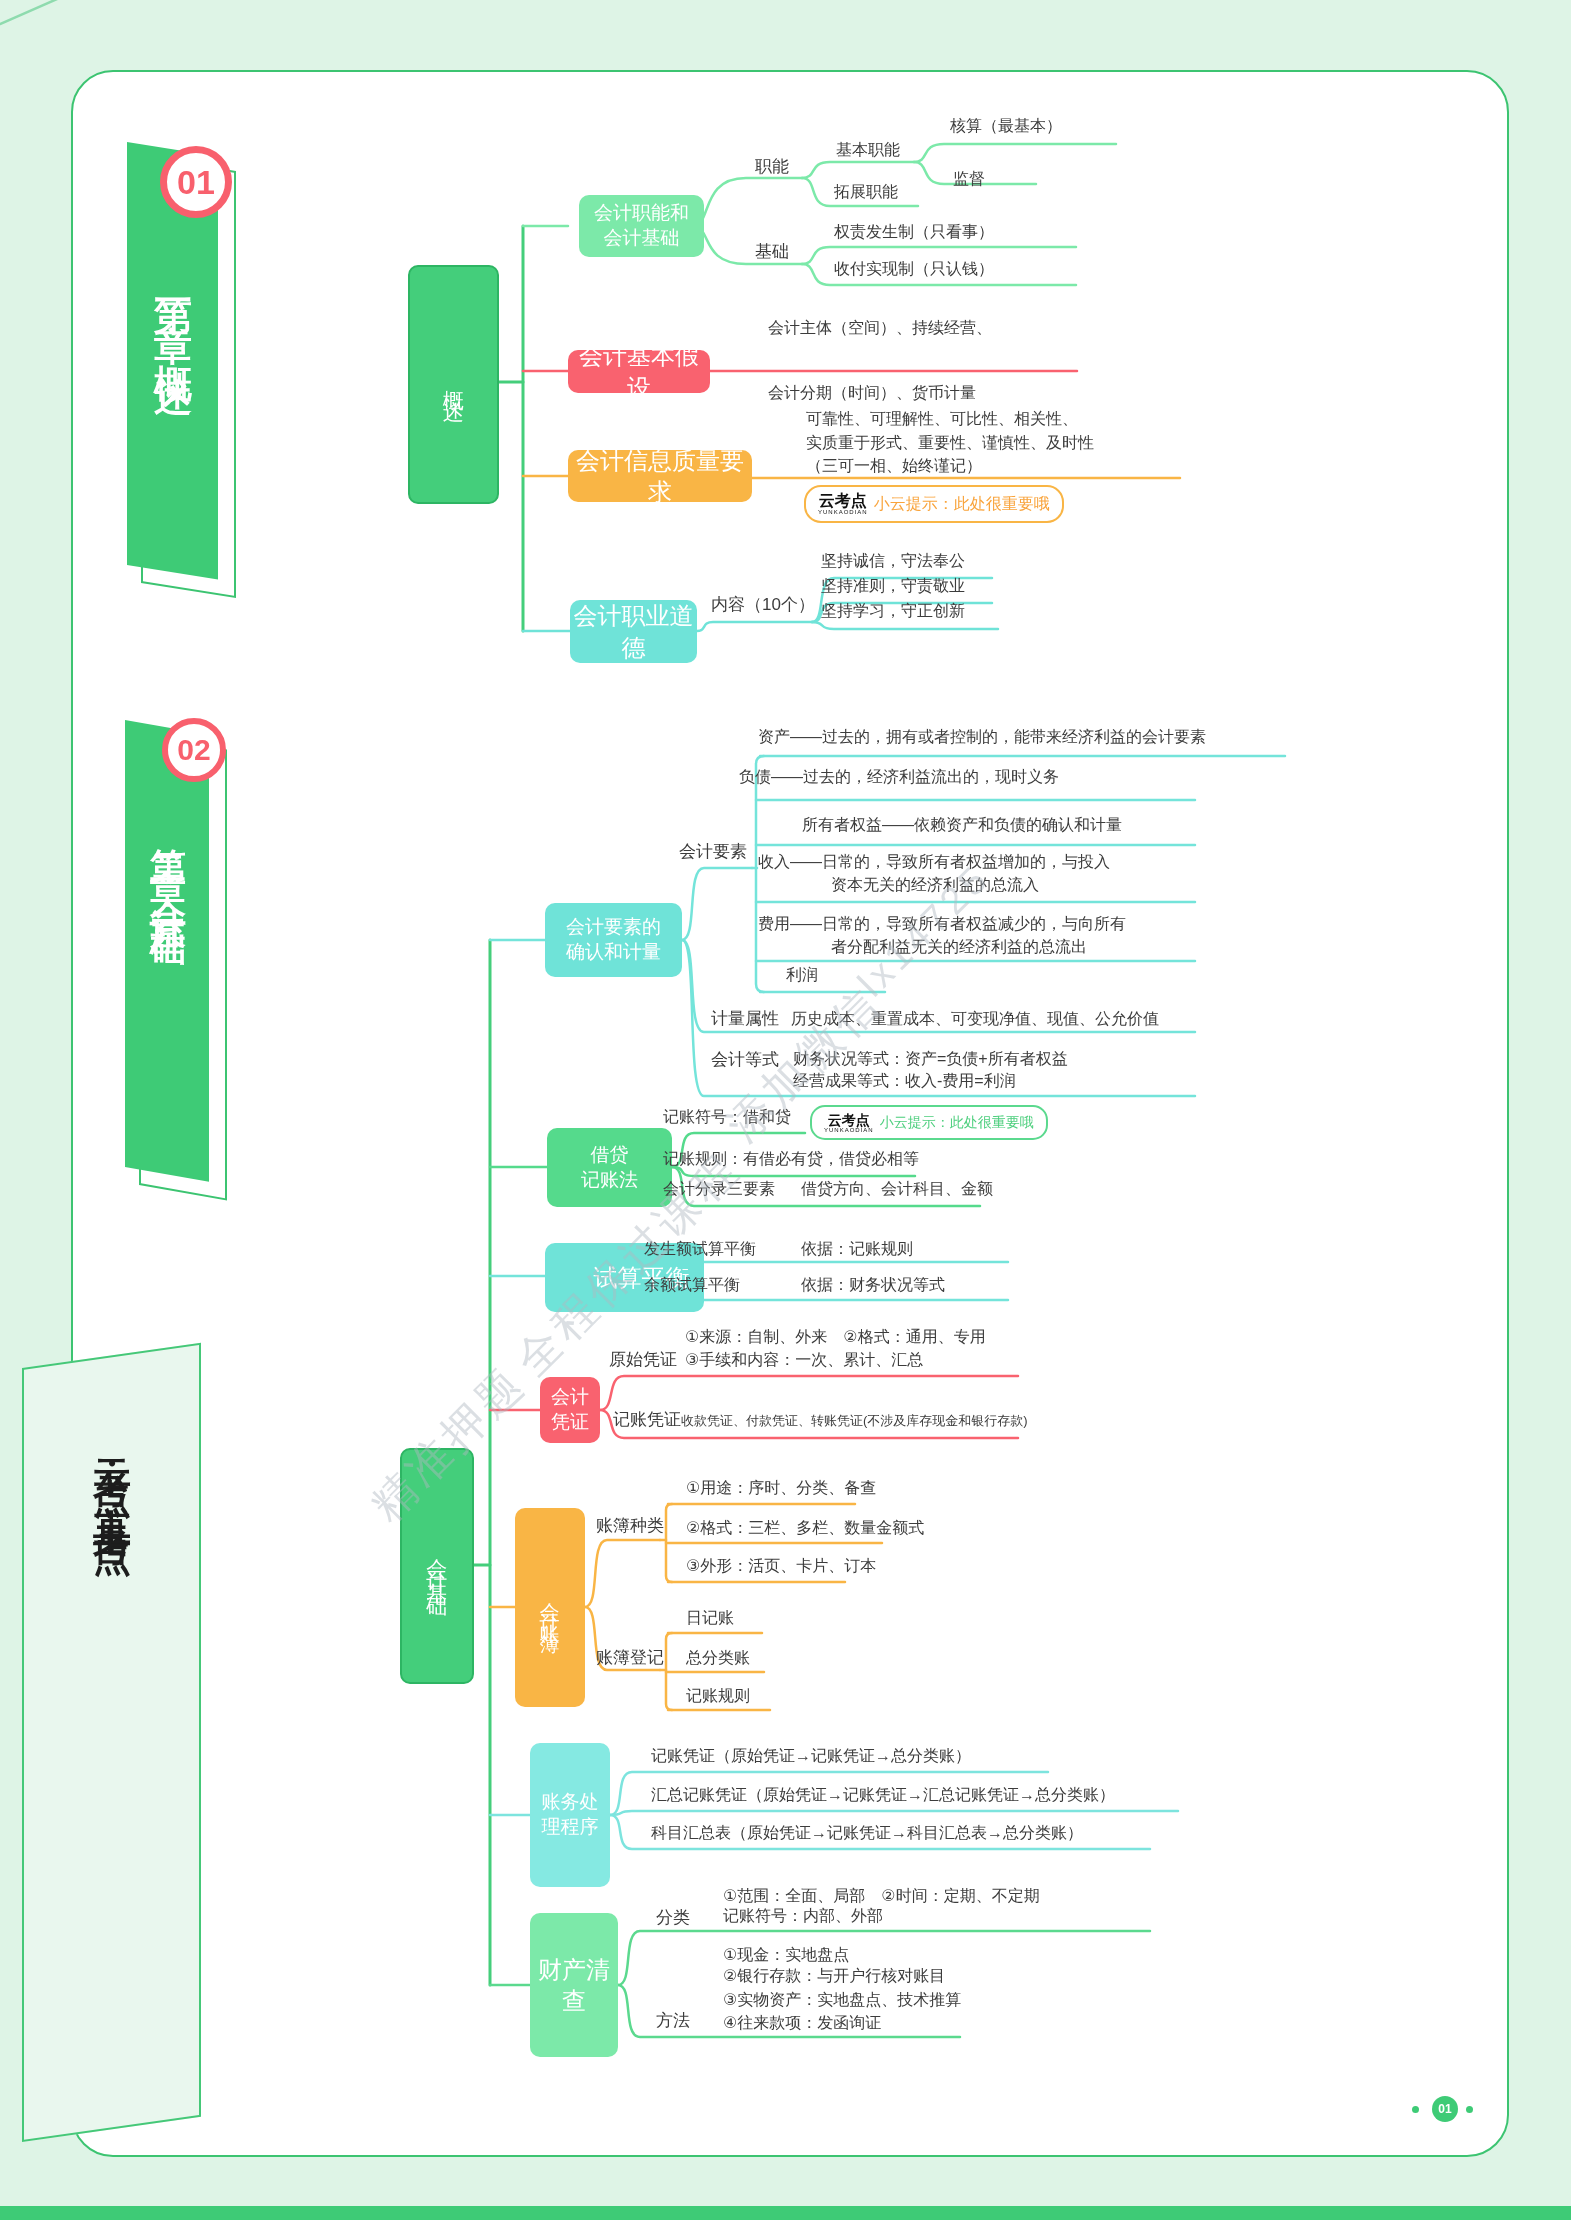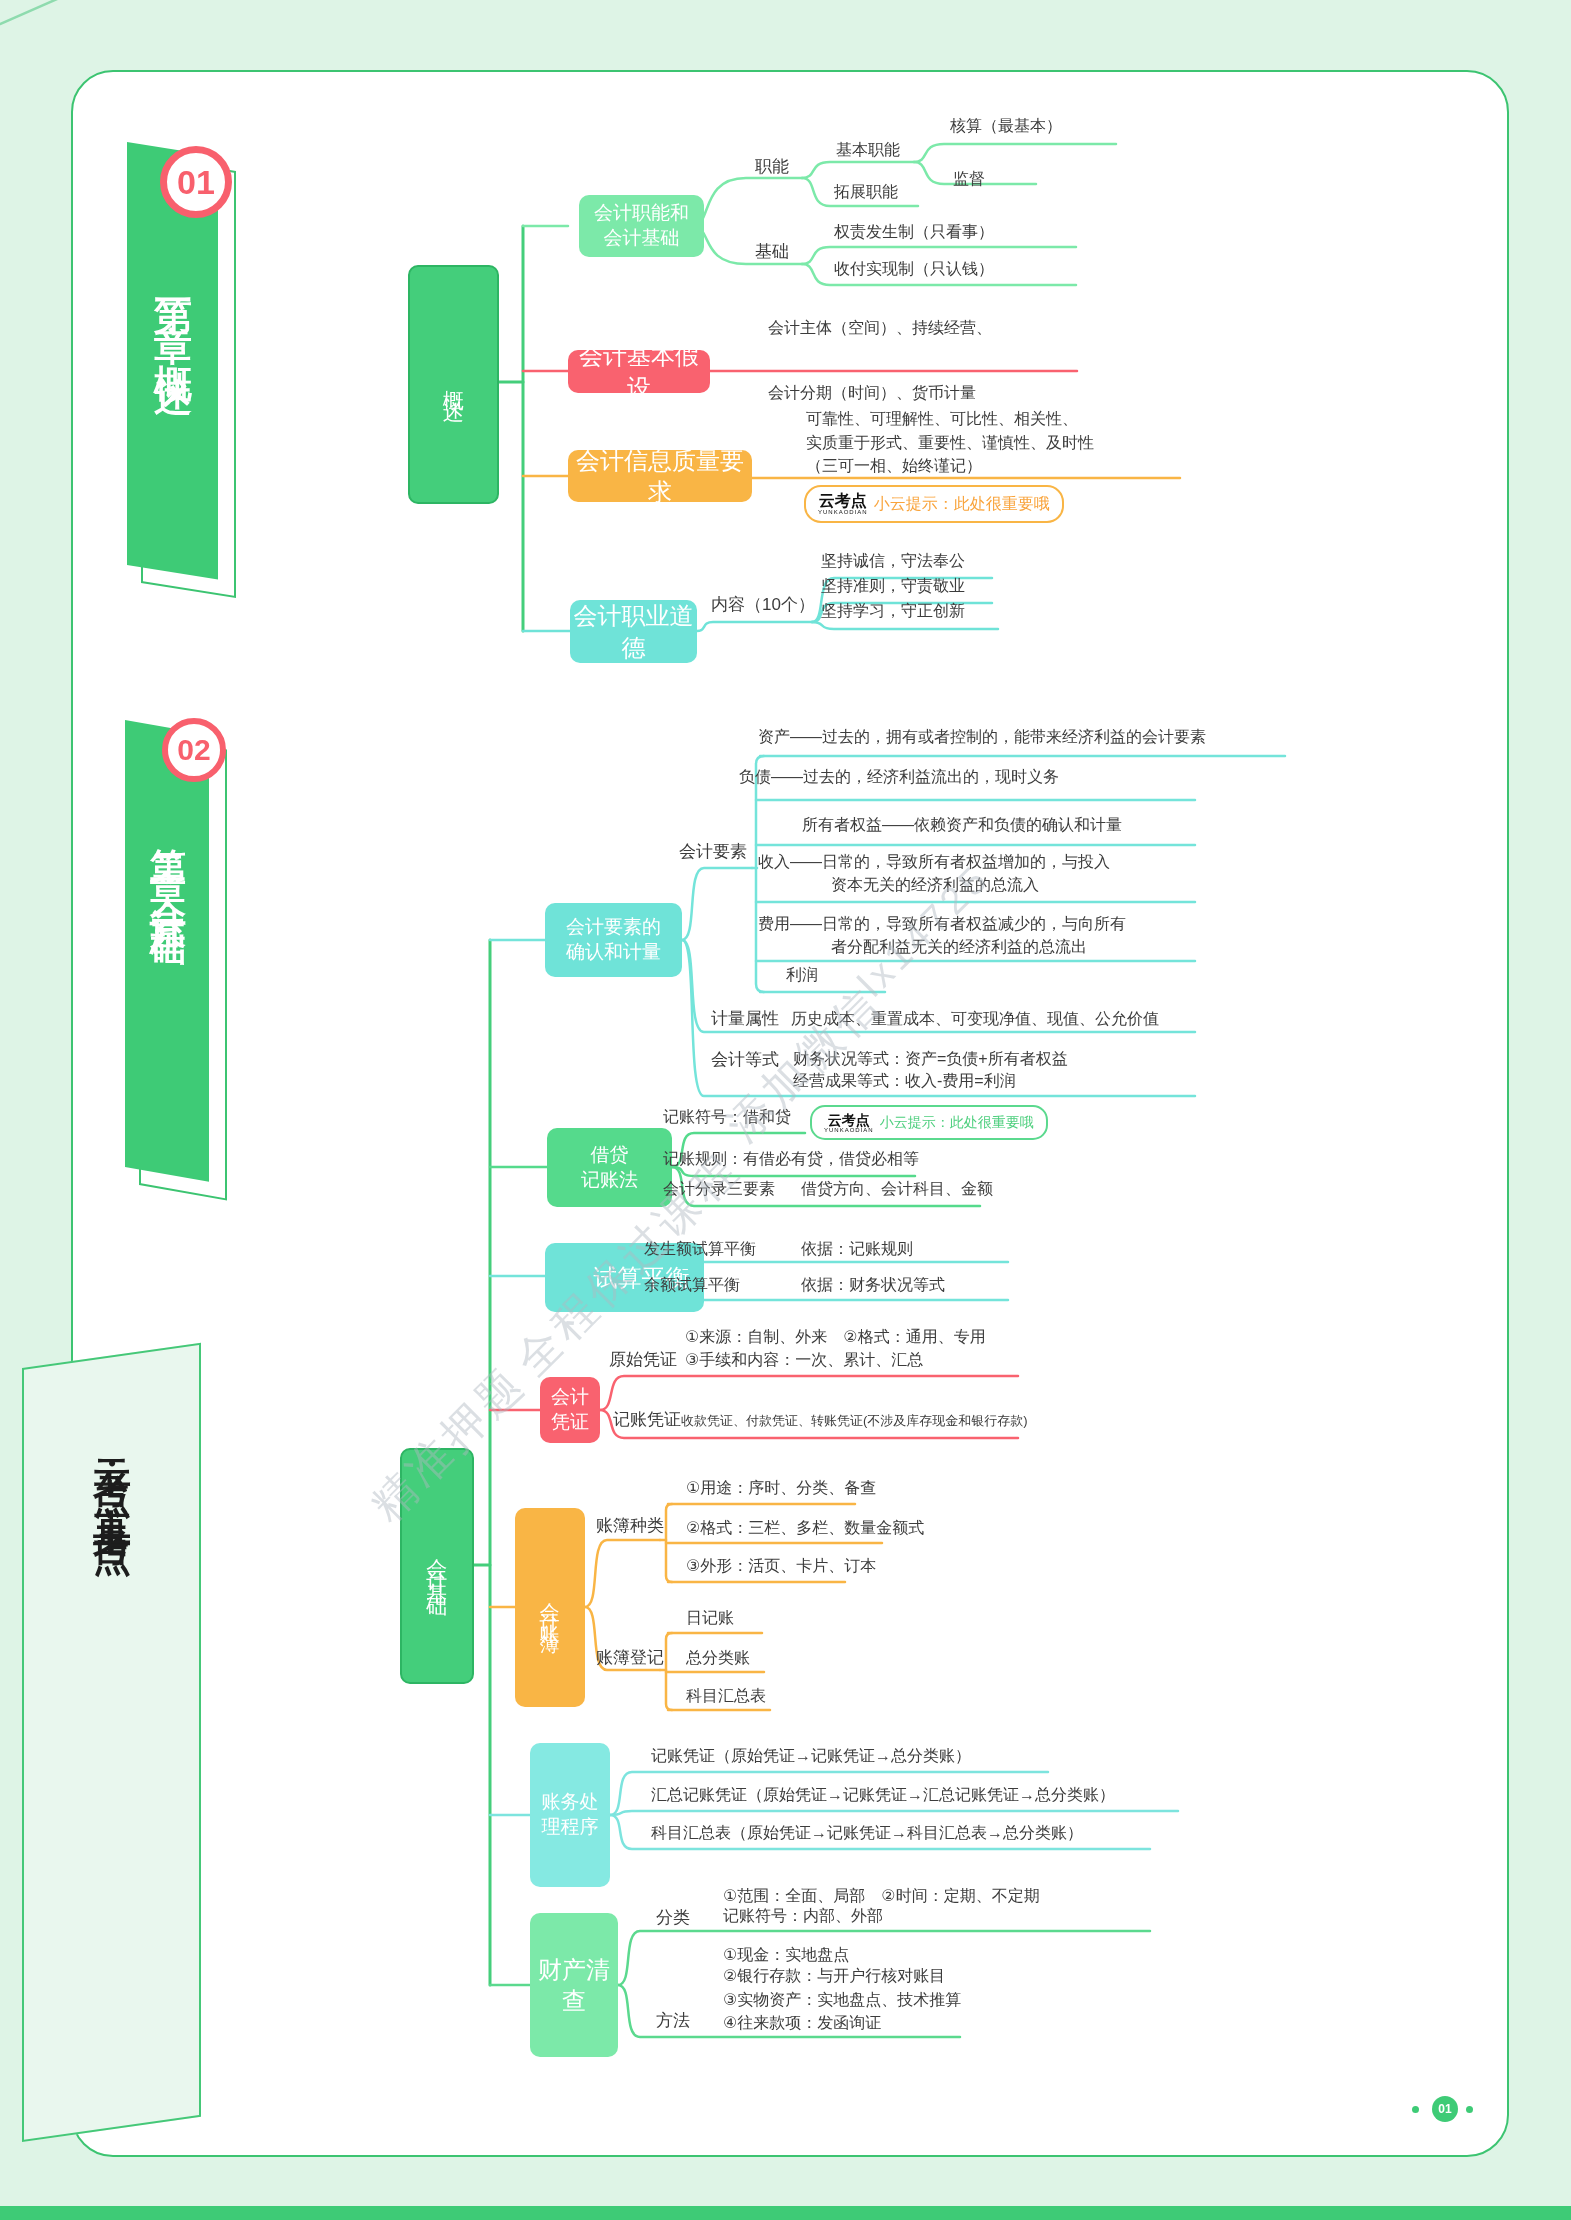--- a/index.html
+++ b/index.html
@@ -318,21 +318,21 @@
 <div class="txt lbl" style="left:613px;top:1410px;">记账凭证</div>
 <div class="txt f13" style="left:681px;top:1413px;">收款凭证、付款凭证、转账凭证(不涉及库存现金和银行存款)</div>
 
 <div class="txt lbl" style="left:596px;top:1516px;">账簿种类</div>
 <div class="txt" style="left:686px;top:1478px;">①用途：序时、分类、备查</div>
 <div class="txt" style="left:686px;top:1518px;">②格式：三栏、多栏、数量金额式</div>
 <div class="txt" style="left:686px;top:1556px;">③外形：活页、卡片、订本</div>
 <div class="txt lbl" style="left:596px;top:1648px;">账簿登记</div>
 <div class="txt" style="left:686px;top:1608px;">日记账</div>
 <div class="txt" style="left:686px;top:1648px;">总分类账</div>
-<div class="txt" style="left:686px;top:1686px;">科目汇总表</div>
+<div class="txt" style="left:686px;top:1686px;">记账规则</div>
 
 <div class="txt" style="left:651px;top:1746px;">记账凭证（原始凭证→记账凭证→总分类账）</div>
 <div class="txt" style="left:651px;top:1785px;">汇总记账凭证（原始凭证→记账凭证→汇总记账凭证→总分类账）</div>
 <div class="txt" style="left:651px;top:1823px;">科目汇总表（原始凭证→记账凭证→科目汇总表→总分类账）</div>
 
 <div class="txt lbl" style="left:656px;top:1908px;">分类</div>
 <div class="txt" style="left:723px;top:1886px;">①范围：全面、局部　②时间：定期、不定期</div>
 <div class="txt" style="left:723px;top:1906px;">记账符号：内部、外部</div>
 <div class="txt lbl" style="left:656px;top:2011px;">方法</div>
 <div class="txt" style="left:723px;top:1945px;">①现金：实地盘点</div>

